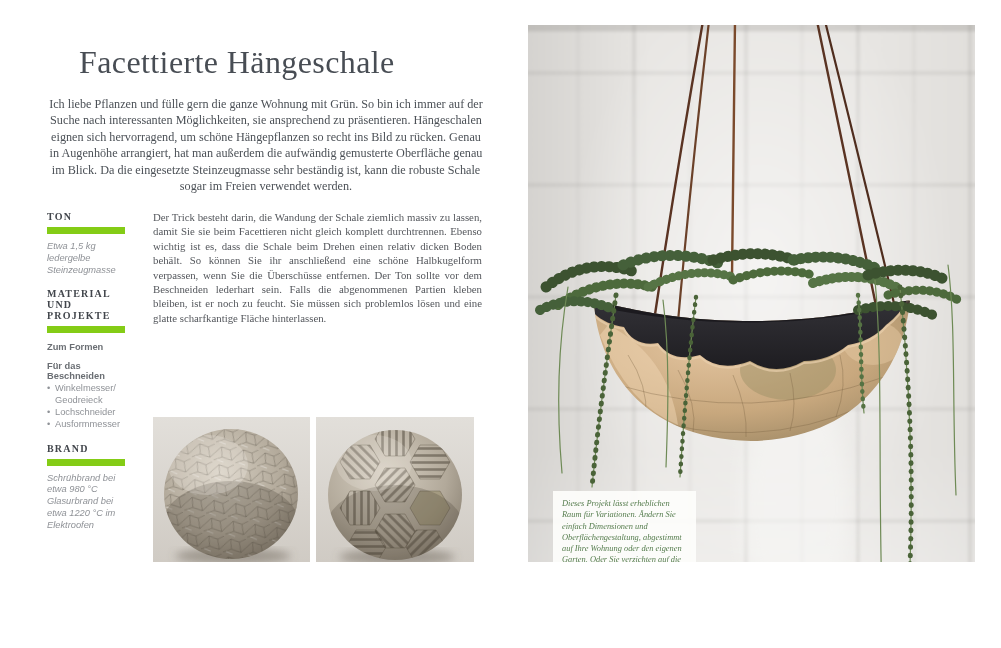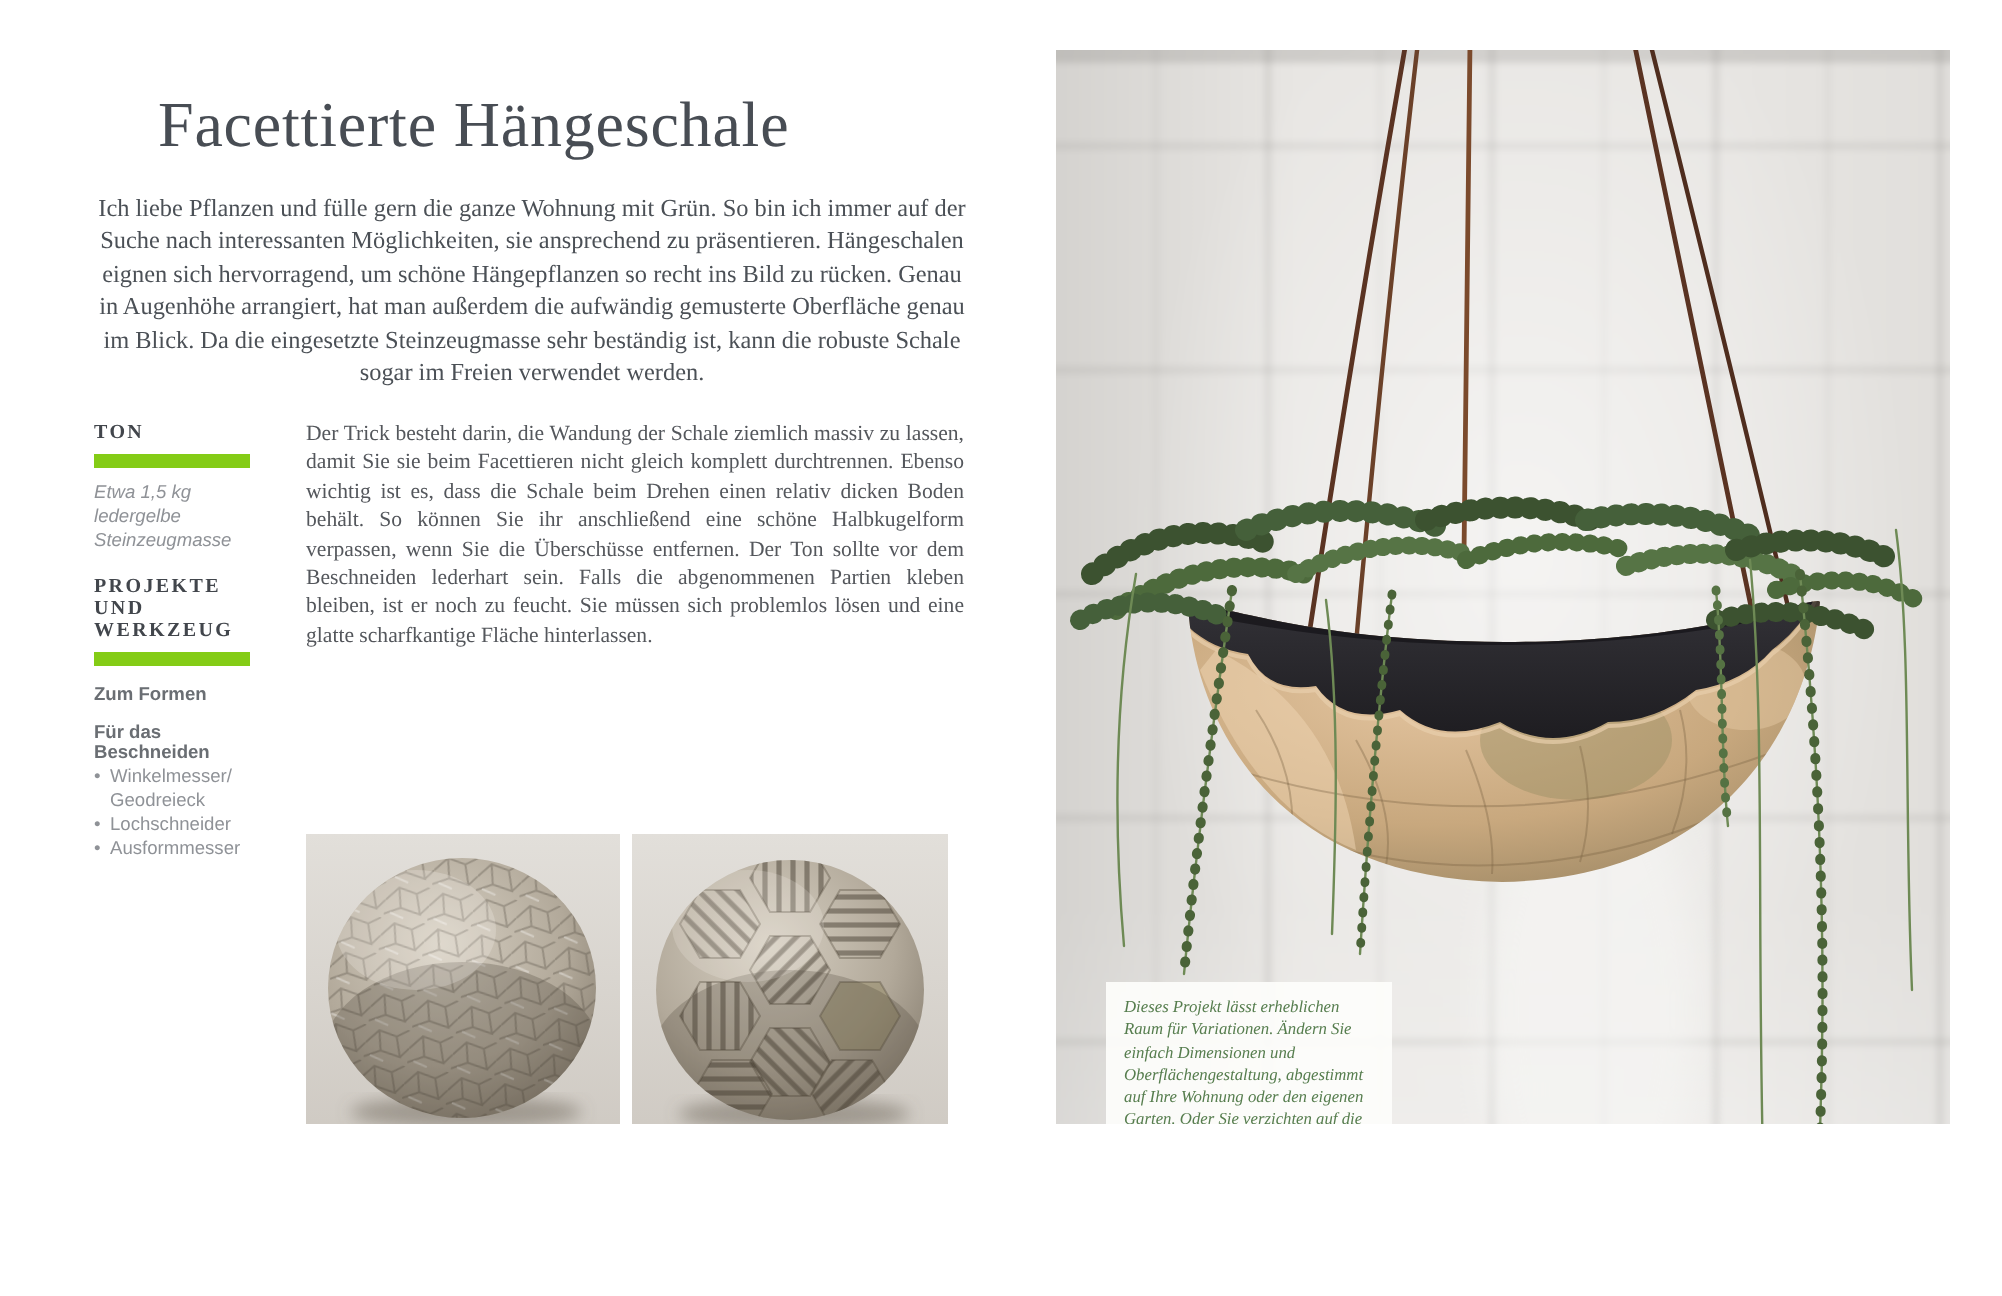--- a/index.html
+++ b/index.html
@@ -109,28 +109,32 @@
   <h1 class="page-title">Facettierte Hängeschale</h1>
 
   <p class="intro">Ich liebe Pflanzen und fülle gern die ganze Wohnung mit Grün. So bin ich immer auf der Suche nach interessanten Möglichkeiten, sie ansprechend zu präsentieren. Hängeschalen eignen sich hervorragend, um schöne Hängepflanzen so recht ins Bild zu rücken. Genau in Augenhöhe arrangiert, hat man außerdem die aufwändig gemusterte Oberfläche genau im Blick. Da die eingesetzte Steinzeugmasse sehr beständig ist, kann die robuste Schale sogar im Freien verwendet werden.</p>
 
   <aside class="sidebar">
     <div class="sb-section">
       <h4 class="sb-head">TON</h4>
       <p class="sb-body">Etwa 1,5 kg ledergelbe Steinzeugmasse</p>
     </div>
     <div class="sb-section">
-      <h4 class="sb-head">PROJEKTE UND WERKZEUG</h4>
+      <h4 class="sb-head">MATERIAL UND PROJEKTE</h4>
       <p class="sb-sub">Zum Formen</p>
       <p class="sb-sub">Für das Beschneiden</p>
       <ul class="sb-list">
         <li>Winkelmesser/ Geodreieck</li>
         <li>Lochschneider</li>
         <li>Ausformmesser</li>
       </ul>
+    </div>
+    <div class="sb-section">
+      <h4 class="sb-head">BRAND</h4>
+      <p class="sb-body">Schrühbrand bei etwa 980 °C Glasurbrand bei etwa 1220 °C im Elektroofen</p>
     </div>
   </aside>
 
   <div class="main-col">
     <p>Der Trick besteht darin, die Wandung der Schale ziemlich massiv zu lassen, damit Sie sie beim Facettieren nicht gleich komplett durchtrennen. Ebenso wichtig ist es, dass die Schale beim Drehen einen relativ dicken Boden behält. So können Sie ihr anschließend eine schöne Halbkugelform verpassen, wenn Sie die Überschüsse entfernen. Der Ton sollte vor dem Beschneiden lederhart sein. Falls die abgenommenen Partien kleben bleiben, ist er noch zu feucht. Sie müssen sich problemlos lösen und eine glatte scharfkantige Fläche hinterlassen.</p>
   </div>
 
   <div class="photos">
 
     <figure>

